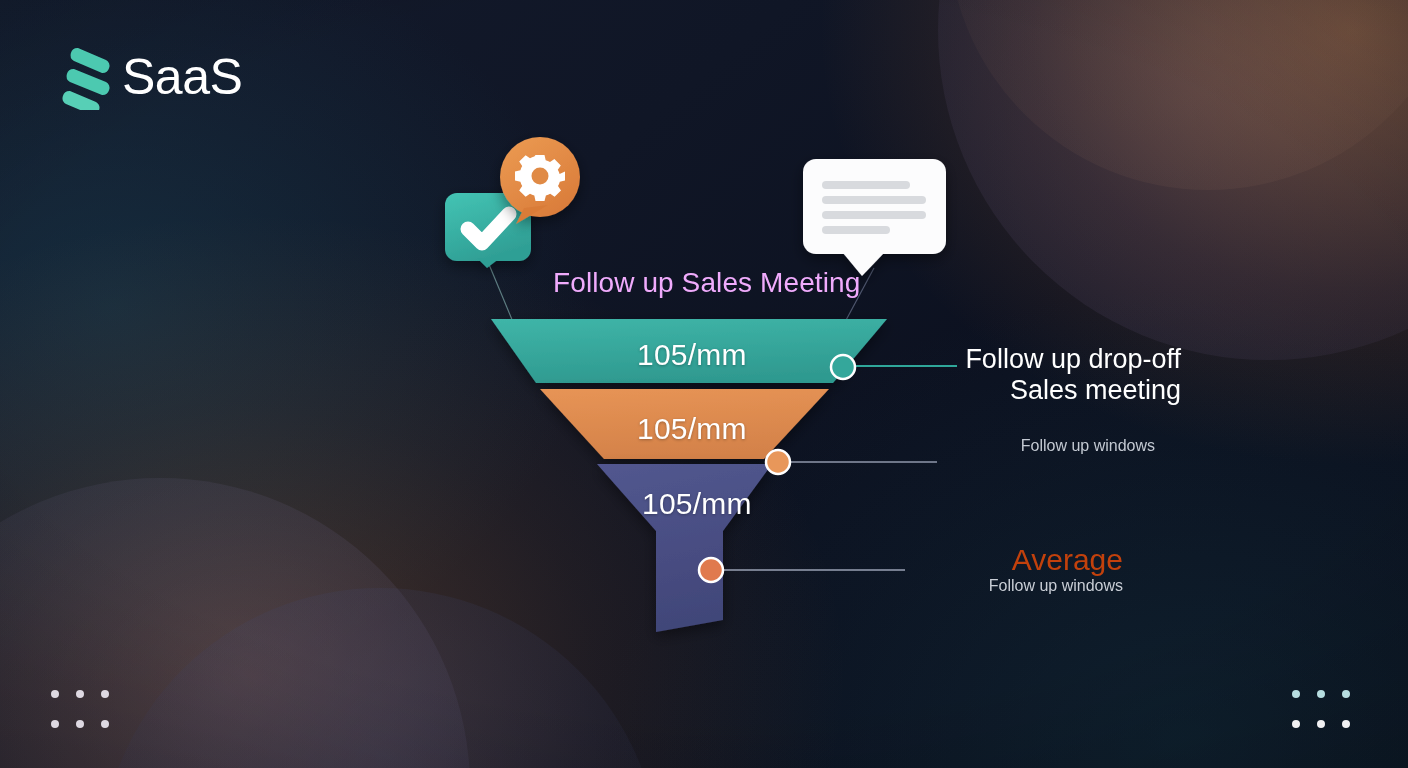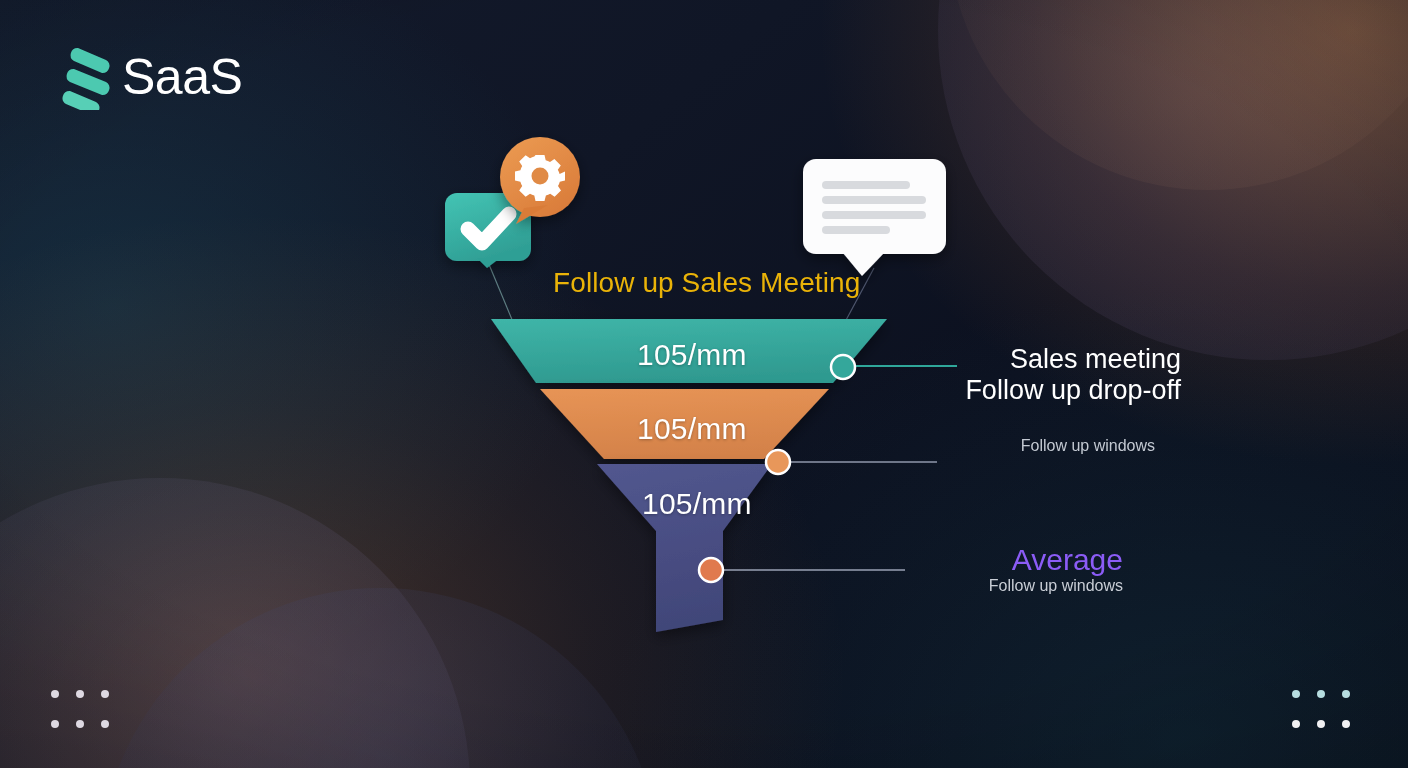--- a/index.html
+++ b/index.html
@@ -103,21 +103,21 @@
     left: 0; top: 0;
     width: 1408px; height: 768px;
   }
   .funnel-svg { position: absolute; left: 0; top: 0; }
 
   
   .stage-title {
     position: absolute;
     left: 553px;
     top: 267px;
-    color: #eab308;
+    color: #f0abfc;
     font-size: 28px;
     font-weight: 400;
     letter-spacing: 0.1px;
     white-space: nowrap;
   }
   .seg-value {
     position: absolute;
     color: #ffffff;
     font-size: 30px;
     font-weight: 400;
@@ -146,21 +146,21 @@
     font-size: 16px;
     font-weight: 400;
     line-height: 1.18;
   }
   .callout.c1 { right: 227px; top: 344px; }
   .callout.c1 .c-title { color: #ffffff; }
   .callout.c2 { right: 253px; top: 437px; }
   .callout.c2 .c-title { color: #43d6bd; font-size: 30px; }
   .callout.c2 .c-sub { color: #c3c9d2; }
   .callout.c3 { right: 285px; top: 543px; }
-  .callout.c3 .c-title { color: #8b5cf6; font-size: 30px; }
+  .callout.c3 .c-title { color: #c2410c; font-size: 30px; }
   .callout.c3 .c-sub { color: #c9ced6; }
 </style>
 </head>
 <body>
 
 <div id="stage">
 
   <div class="bg-layer bg-base"></div>
   <div class="bg-layer">
     <div class="orb orb-tr"></div>
@@ -251,22 +251,22 @@
       </g>
     </svg>
 
     <div class="stage-title">Follow up Sales Meeting</div>
 
     <div class="seg-value v1">105/mm</div>
     <div class="seg-value v2">105/mm</div>
     <div class="seg-value v3">105/mm</div>
 
     <div class="callout c1">
+      <span class="c-title">Follow up drop-off</span>
       <span class="c-title">Sales meeting</span>
-      <span class="c-title">Follow up drop-off</span>
     </div>
     <div class="callout c2">
       <span class="c-sub">Follow up windows</span>
     </div>
     <div class="callout c3">
       <span class="c-title">Average</span>
       <span class="c-sub">Follow up windows</span>
     </div>
   </div>
 

